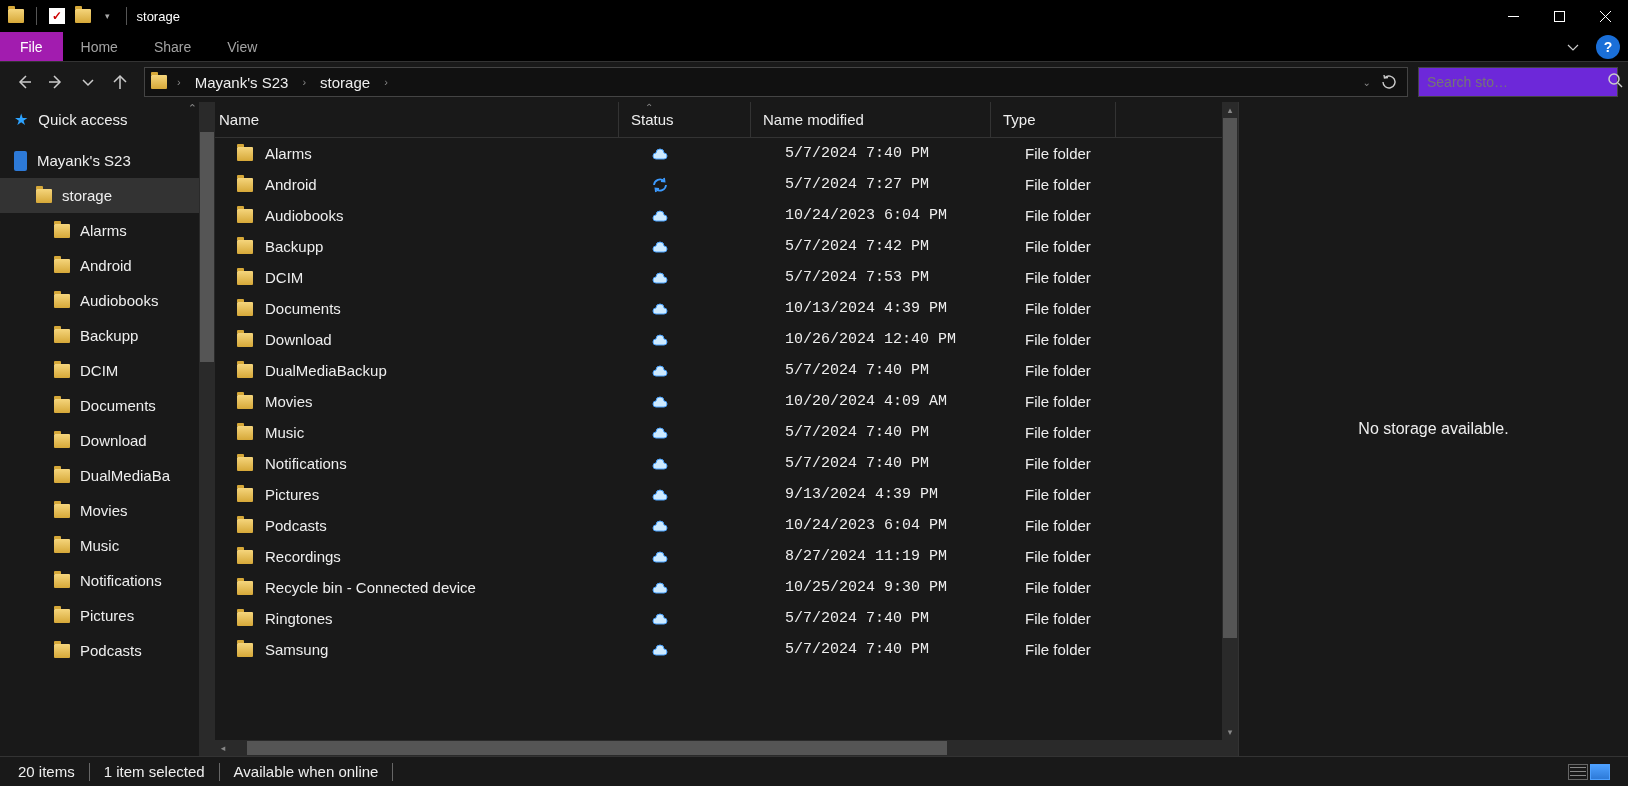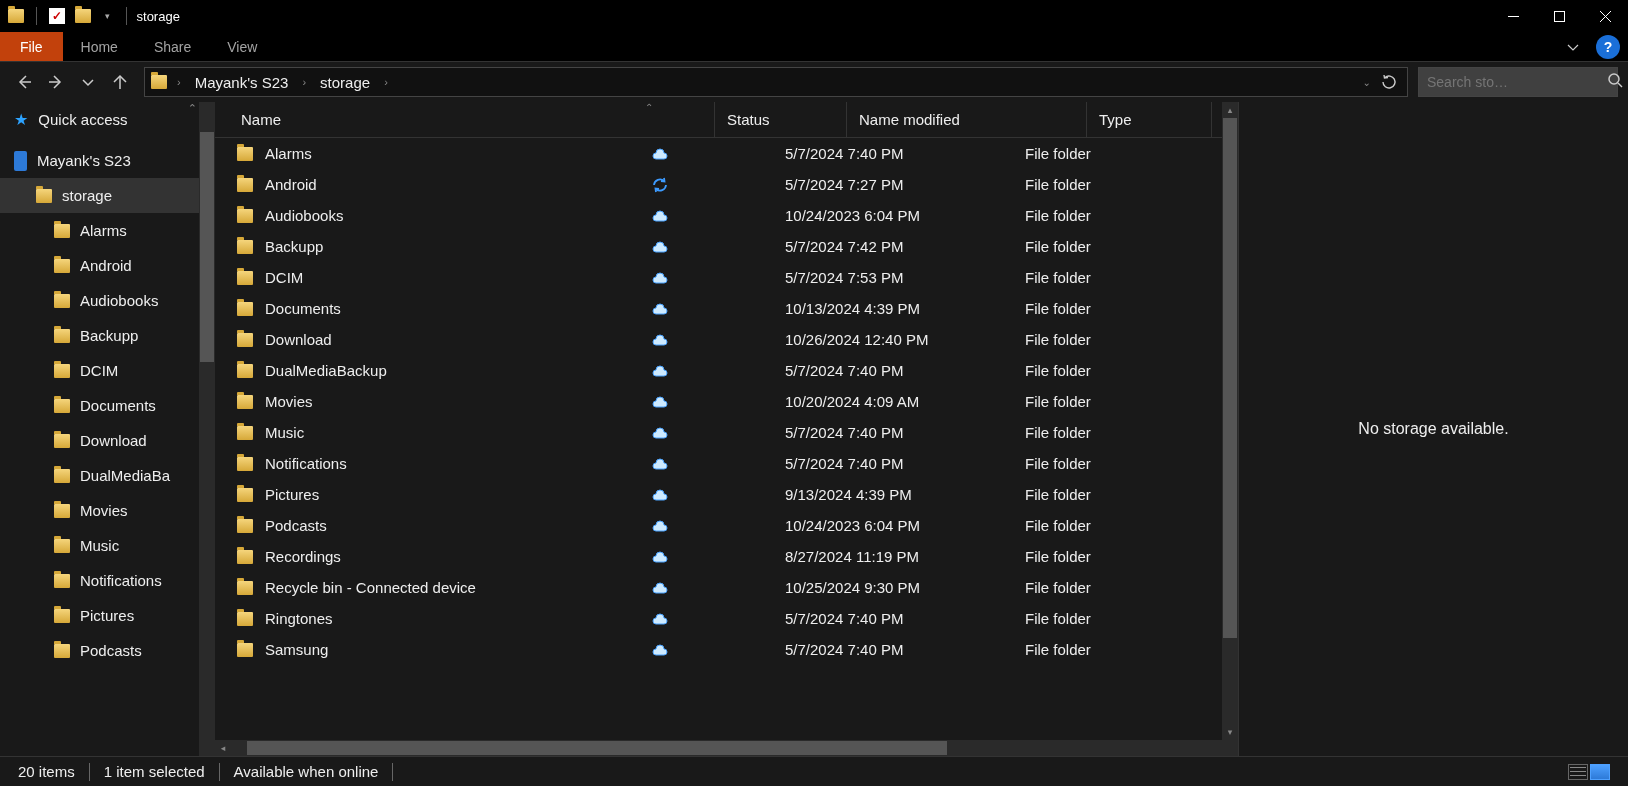--- a/index.html
+++ b/index.html
@@ -13,36 +13,36 @@
   .titlebar-check { width:16px; height:16px; background:#fff; position:relative; display:flex; align-items:center; justify-content:center; color:#c00; font-size:12px; font-weight:bold; }
   .titlebar-divider { width:1px; height:18px; background:#555; margin:0 2px; }
   .titlebar-dropdown { color:#aaa; font-size:9px; padding:0 4px; }
   .title-text { color:#fff; font-size:13px; margin-left:8px; }
   .window-controls { margin-left:auto; display:flex; }
   .window-btn { width:46px; height:32px; display:flex; align-items:center; justify-content:center; color:#fff; }
   .window-btn svg { width:11px; height:11px; stroke:#fff; stroke-width:1; fill:none; }
   
   
   .ribbon { height: 30px; background: #000; display: flex; align-items: stretch; border-bottom:1px solid #333; }
-  .file-tab { background:#c2410c; color:#fff; padding:0 20px; display:flex; align-items:center; font-size:14px; }
+  .file-tab { background:#a21caf; color:#fff; padding:0 20px; display:flex; align-items:center; font-size:14px; }
   .ribbon-tab { padding:0 18px; display:flex; align-items:center; font-size:14px; color:#a3a3a3; }
   .ribbon-spacer { flex:1; }
   .ribbon-caret { width:30px; display:flex; align-items:center; justify-content:center; color:#aaa; }
   .ribbon-help { width:24px; height:24px; border-radius:50%; background:#1a6fd8; color:#fff; display:flex; align-items:center; justify-content:center; font-size:14px; font-weight:bold; margin:3px 8px; }
   
   
   .navbar { height:40px; background:#191919; display:flex; align-items:center; padding:0 10px; gap:4px; }
   .nav-arrow { width:28px; height:28px; display:flex; align-items:center; justify-content:center; color:#ccc; }
   .nav-arrow svg { stroke:#ccc; stroke-width:1.5; fill:none; width:16px; height:16px; }
   .address-bar { flex:1; height:30px; background:#111; border:1px solid #444; display:flex; align-items:center; padding:0 6px; gap:6px; margin-left:6px; }
   .addr-seg { color:#eee; font-size:15px; padding:0 4px; }
   .addr-chev { color:#888; font-size:11px; padding:0 4px; }
   .addr-end { margin-left:auto; display:flex; align-items:center; gap:6px; }
   .refresh-btn { width:24px; height:24px; display:flex; align-items:center; justify-content:center; }
-  .search-box { width:200px; height:30px; background:#404040; border:1px solid #444; display:flex; align-items:center; padding:0 8px; margin-left:6px; }
+  .search-box { width:200px; height:30px; background:#6d28d9; border:1px solid #444; display:flex; align-items:center; padding:0 8px; margin-left:6px; }
   .search-box input { flex:1; background:transparent; border:none; color:#aaa; font-size:14px; outline:none; }
   .search-icon { color:#aaa; }
   
   
   .body-area { flex:1; display:flex; background:#191919; overflow:hidden; }
   
   
   .sidebar { width:215px; background:#191919; position:relative; }
   .sidebar-scroll { height:100%; overflow:hidden; }
   .tree-item { height:35px; display:flex; align-items:center; padding-left:14px; font-size:15px; color:#eee; gap:10px; }
@@ -52,30 +52,30 @@
   .tree-top-exp { position:absolute; top:0; right:18px; color:#888; font-size:11px; }
   .sidebar-scrollbar { position:absolute; right:0; top:0; width:16px; height:100%; background:#2a2a2a; }
   .sidebar-thumb { position:absolute; top:30px; width:14px; left:1px; height:230px; background:#555; }
   .quick-star { color:#2da3ff; font-size:16px; }
   .device-icon { width:13px; height:20px; background:#2d7ad8; border-radius:2px; }
   
   
   .filelist-wrap { flex:1; display:flex; flex-direction:column; position:relative; min-width:0; }
   .columns-header { height:36px; display:flex; align-items:center; border-bottom:1px solid #333; position:relative; }
   .col { padding:0 12px; font-size:15px; color:#eee; border-right:1px solid #333; height:100%; display:flex; align-items:center; }
-  .col-name { width:500px; padding-left:26px; }
+  .col-name { width:404px; padding-left:4px; }
   .col-status { width:132px; }
   .col-date { width:240px; }
   .col-type { width:125px; flex-shrink:0; }
   .sort-caret { position:absolute; top:0; left:430px; color:#888; font-size:10px; }
   .file-rows { flex:1; overflow:hidden; position:relative; }
   .file-row { height:31px; display:flex; align-items:center; font-size:15px; color:#eee; }
   .cell-name { width:428px; padding-left:22px; display:flex; align-items:center; gap:12px; }
   .cell-status { width:132px; display:flex; align-items:center; padding-left:8px; }
-  .cell-date { width:240px; padding-left:10px; }
+  .cell-date { width:240px; padding-left:10px;font-family:Liberation Mono, monospace; }
   .cell-type { width:125px; padding-left:10px; }
   .cloud-icon { width:18px; height:12px; position:relative; }
   .cloud-icon svg { width:18px; height:14px; }
   .sync-icon { width:18px; height:18px; }
   .fl-vscroll { position:absolute; right:0; top:0; width:16px; height:100%; background:#2a2a2a; }
   .fl-vthumb { position:absolute; top:16px; width:14px; left:1px; height:520px; background:#555; }
   .fl-varrow { position:absolute; width:16px; height:16px; display:flex; align-items:center; justify-content:center; color:#888; font-size:9px; }
   .fl-hscroll { height:16px; background:#2a2a2a; display:flex; align-items:center; }
   .fl-harrow { width:16px; height:16px; display:flex; align-items:center; justify-content:center; color:#888; font-size:9px; }
   .fl-hthumb { height:14px; width:700px; background:#555; margin-left:16px; }

